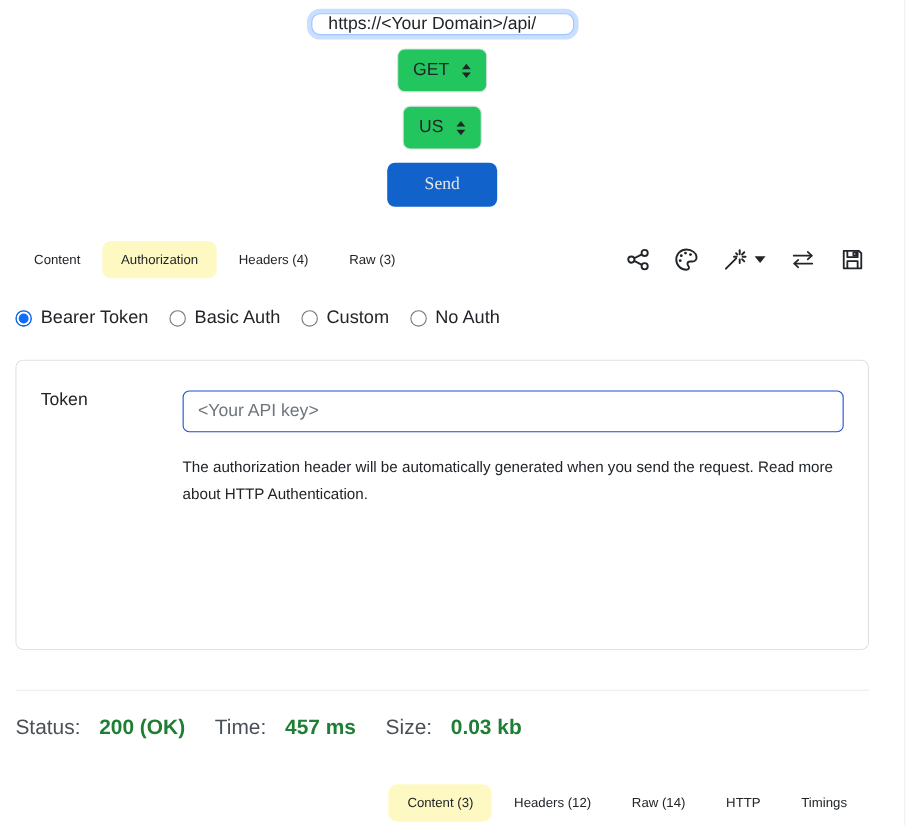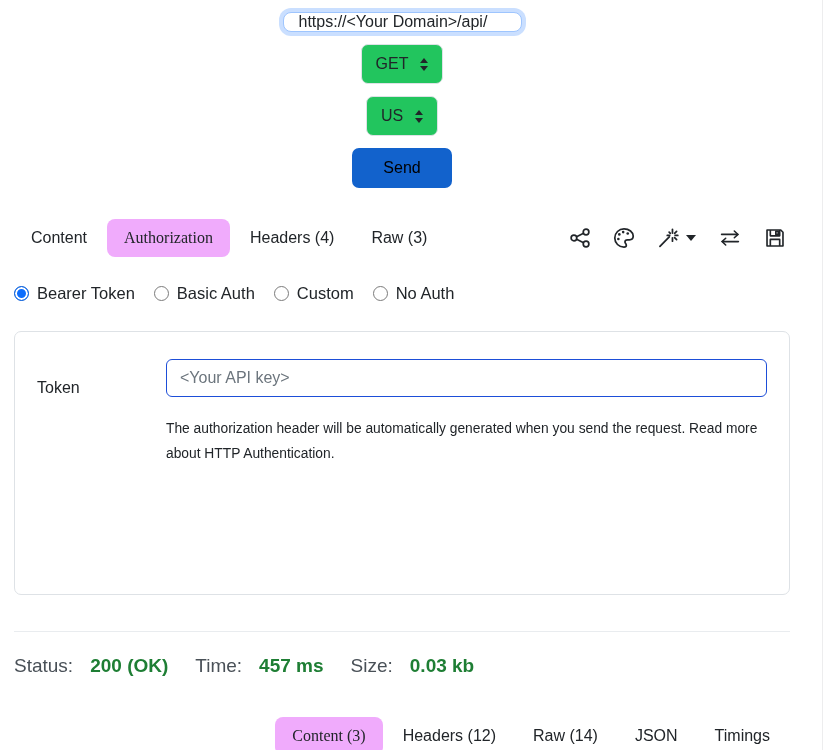--- a/index.html
+++ b/index.html
@@ -35,32 +35,32 @@
     width: 0; height: 0;
     border-left: 4px solid transparent; border-right: 4px solid transparent;
     border-bottom: 5px solid #212529;
   }
   .updown .down {
     width: 0; height: 0;
     border-left: 4px solid transparent; border-right: 4px solid transparent;
     border-top: 5px solid #212529;
   }
   .send-btn {
-    width: 100px; height: 40px; background: #1262cc; color: #000000;
+    width: 100px; height: 40px; background: #1262cc; color: #e5e5e5;
     border: none; border-radius: 7px; font-size: 16px; cursor: pointer;
-    font-family: Liberation Sans, sans-serif;
+    font-family: Liberation Serif, serif;
   }
 
   
   .tabs-row { display: flex; align-items: center; margin-top: 31px; }
   .tab {
-    padding: 10px 17px; font-size: 16px; color: #212529; border-radius: 8px;
+    padding: 10px 17px; font-size: 12px; color: #212529; border-radius: 8px;
     cursor: pointer; white-space: nowrap; margin-right: 3px;
   }
-  .tab.active { background: #f0abfc; font-family: Liberation Serif, serif; }
+  .tab.active { background: #fef9c3; }
   .toolbar { margin-left: auto; display: flex; align-items: center; gap: 14px; }
   .icon-btn {
     background: none; border: none; cursor: pointer; padding: 4px;
     display: flex; align-items: center; gap: 5px;
   }
   .icon-btn svg { display: block; }
   .caret-down {
     width: 0; height: 0;
     border-left: 5px solid transparent; border-right: 5px solid transparent;
     border-top: 6px solid #212529;
@@ -76,21 +76,21 @@
   .radio.checked {
     border: 1px solid #0b5fd7; background: #0d6efd;
     box-shadow: inset 0 0 0 2px #ffffff;
   }
 
   
   .auth-panel {
     margin-top: 28px; border: 1px solid #dee2e6; border-radius: 7px;
     height: 264px; padding: 27px 22px;
   }
-  .token-row { display: flex; align-items: flex-end; }
+  .token-row { display: flex; align-items: flex-start; }
   .token-label { width: 129px; font-size: 16px; color: #212529; flex: none; }
   .token-input {
     flex: 1; height: 38px; border: 1px solid #1d4ed8; border-radius: 6px;
     padding: 0 13px; font-size: 16px; color: #212529; outline: none;
     font-family: "Liberation Sans", sans-serif;
   }
   .token-input::placeholder { color: #6c757d; opacity: 1; }
   .help-text { margin-left: 129px; margin-top: 19px; font-size: 13.8px; color: #212529; }
   .help-text div { line-height: 25px; }
 
@@ -241,21 +241,21 @@
     <div class="status-pair">
       <span class="status-label">Size:</span>
       <span class="status-value">0.03 kb</span>
     </div>
   </div>
 
   <div class="tabs-row response-tabs">
     <div class="tab active">Content (3)</div>
     <div class="tab">Headers (12)</div>
     <div class="tab">Raw (14)</div>
-    <div class="tab">JSON</div>
+    <div class="tab">HTTP</div>
     <div class="tab">Timings</div>
   </div>
 
   <div class="code-block">
     <div class="code-line"><span class="punct">{</span></div>
     
     
   </div>
 
 </div>

